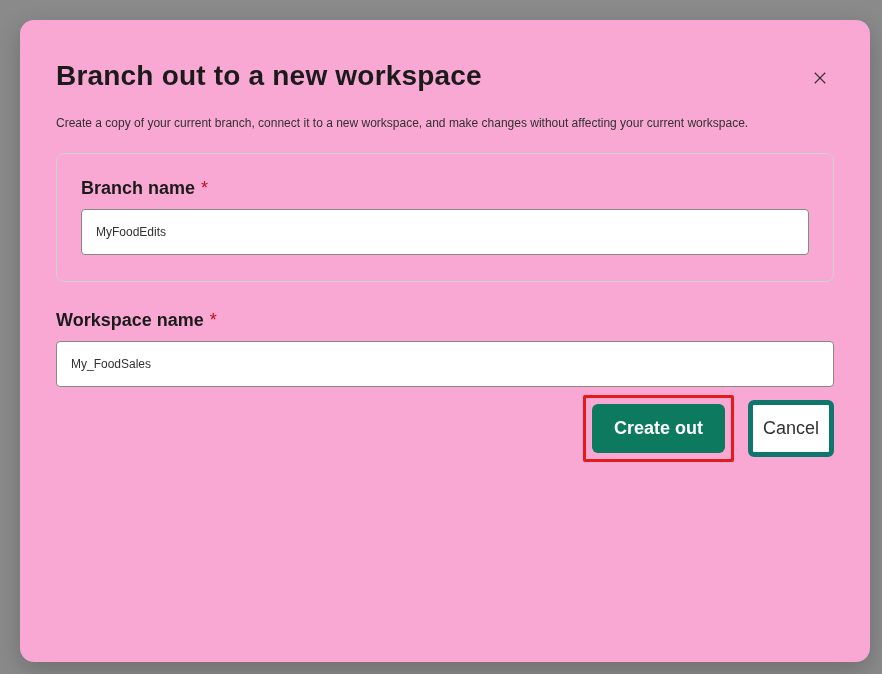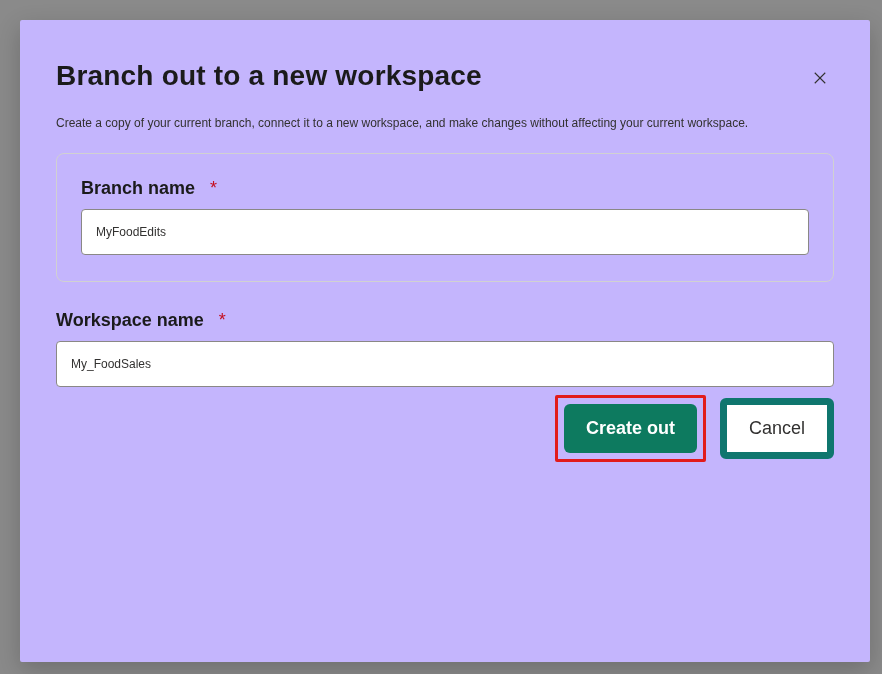--- a/index.html
+++ b/index.html
@@ -14,22 +14,22 @@
       height: 674px;
       position: relative;
       overflow: hidden;
     }
     .modal {
       position: absolute;
       top: 20px;
       left: 20px;
       right: 12px;
       bottom: 12px;
-      background: #c4b5fd;
-      border-radius: 2px;
+      background: #f9a8d4;
+      border-radius: 14px;
       padding: 40px 36px 30px 36px;
       box-shadow: 0 8px 24px rgba(0,0,0,0.2);
     }
     .modal-header {
       display: flex;
       justify-content: space-between;
       align-items: flex-start;
       margin-bottom: 22px;
     }
     .modal-title {
@@ -72,21 +72,21 @@
     .field-group:last-child {
       margin-bottom: 0;
     }
     .field-label {
       display: flex;
       align-items: flex-start;
       font-size: 18px;
       font-weight: 600;
       color: #1b1b1b;
       margin-bottom: 10px;
-      gap: 15px;
+      gap: 6px;
     }
     .required-asterisk {
       color: #c50f1f;
       font-weight: 400;
     }
     .info-icon {
       width: 18px;
       height: 18px;
       display: inline-flex;
       align-items: center;
@@ -128,23 +128,23 @@
       font-family: inherit;
     }
     .highlight-wrap {
       border: 3px solid #e21b1b;
       padding: 6px;
       border-radius: 2px;
     }
     .secondary-btn {
       background: #ffffff;
       color: #323130;
-      border: 7px solid #0f766e;
+      border: 5px solid #0f766e;
       border-radius: 6px;
-      padding: 13px 22px;
+      padding: 13px 10px;
       font-size: 18px;
       font-weight: 400;
       cursor: pointer;
       font-family: inherit;
     }
   </style>
 </head>
 <body>
 
 <div class="modal">

